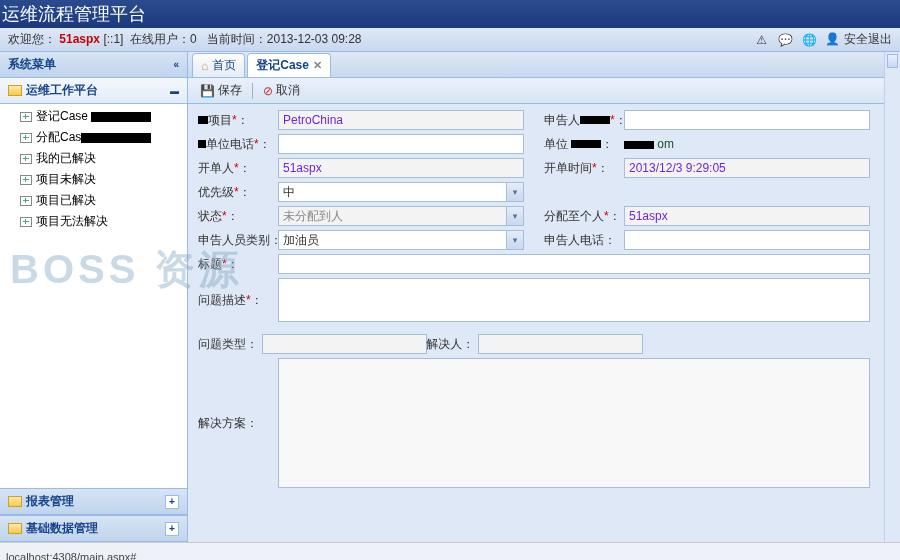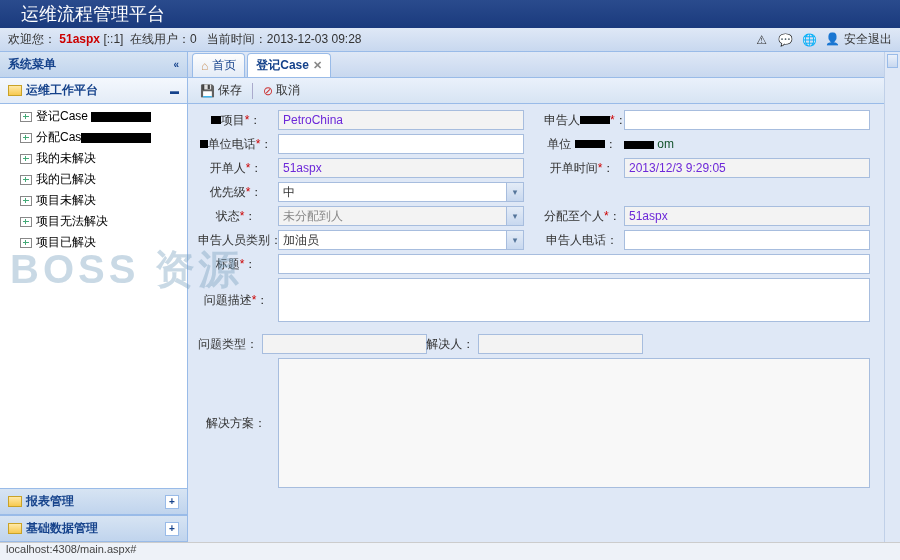--- a/index.html
+++ b/index.html
@@ -1,18 +1,18 @@
 <!DOCTYPE html>
 <html><head>
 <meta charset="utf-8">
 <style>
 * { box-sizing: border-box; margin: 0; padding: 0; font-family: "Microsoft YaHei", Arial, sans-serif; font-size: 12px; }
 body { width: 900px; height: 560px; overflow: hidden; background: #fff; position: relative; }
 
-.titlebar { background: linear-gradient(#2a4b8d, #1a3a7d); color: #fff; padding: 4px 21px; font-size: 18px; font-weight: normal; height: 28px; line-height: 20px; }
+.titlebar { background: linear-gradient(#2a4b8d, #1a3a7d); color: #fff; padding: 4px 2px; font-size: 18px; font-weight: normal; height: 28px; line-height: 20px; }
 
 .statusbar { background: linear-gradient(#dfe8f6, #c8d8ef); border-bottom: 1px solid #99bbe8; height: 24px; display: flex; align-items: center; padding: 0 8px; font-size: 12px; color: #333; }
 .statusbar .left { flex: 1; }
 .statusbar .user { color: #c00; font-weight: bold; }
 .statusbar .right { display: flex; gap: 8px; align-items: center; }
 .icon-btn { width: 16px; height: 16px; display: inline-flex; align-items: center; justify-content: center; cursor: pointer; }
 
 .main { display: flex; height: calc(560px - 28px - 24px - 18px); }
 
 .sidebar { width: 188px; border-right: 1px solid #99bbe8; background: #dfe8f6; display: flex; flex-direction: column; }
@@ -38,34 +38,34 @@
 
 .toolbar { background: linear-gradient(#eaf1fb,#d7e4f3); border-bottom: 1px solid #99bbe8; height: 26px; display: flex; align-items: center; padding: 0 6px; gap: 4px; }
 .tbtn { display: flex; align-items: center; gap: 3px; padding: 2px 6px; cursor: pointer; border-radius: 2px; color: #333; }
 .sep { width: 1px; height: 16px; background: #aac; }
 
 .form-area { background: #dfe8f6; padding: 6px 10px; flex: 1; overflow: auto; position: relative; }
 .form-row { display: flex; margin-bottom: 4px; }
 .form-cell { display: flex; align-items: center; }
 .form-cell.half { width: 50%; }
 .form-cell.full { width: 100%; }
-.flabel { width: 80px; text-align: center; color: #333; padding-right: 4px; white-space: nowrap; }
+.flabel { width: 80px; text-align: left; color: #333; padding-right: 4px; white-space: nowrap; }
 .req { color: #c00; }
 .finput { flex: 1; height: 20px; border: 1px solid #a7bdde; background: #fff; padding: 1px 4px; color: #333; margin-right: 20px; }
 .finput[readonly] { background: #f3f3f3; color: #6d28d9; }
 .fselect { flex: 1; height: 20px; border: 1px solid #a7bdde; background: #fff; margin-right: 20px; position: relative; display: flex; align-items: center; padding-left: 4px; color: #333; }
 .fselect .arrow { position: absolute; right: 0; top: 0; width: 17px; height: 18px; background: linear-gradient(#e4ecf7,#c8d8ef); border-left: 1px solid #a7bdde; display: flex; align-items: center; justify-content: center; font-size: 9px; color: #55759b; }
 .ftextarea { flex: 1; min-height: 44px; border: 1px solid #a7bdde; background: #fff; margin-right: 20px; resize: none; padding: 2px 4px; }
 
 .section-gap { height: 8px; }
 .inline-group { width: 33%; }
 
 .watermark { position: absolute; left: 10px; top: 242px; font-size: 40px; font-weight: bold; color: rgba(120,160,190,0.4); letter-spacing: 4px; pointer-events: none; z-index: 5; }
 
-.footer { position: absolute; bottom: 0; left: 0; right: 0; height: 18px; background: #eef2f8; border-top: 1px solid #ccc; font-size: 11px; color: #444; padding: 0 6px; }
+.footer { position: absolute; bottom: 0; left: 0; right: 0; height: 18px; background: #eef2f8; border-top: 1px solid #ccc; font-size: 11px; color: #444; padding: 8px 6px; }
 
 .scroll-ind { position: absolute; right: 0; top: 52px; bottom: 18px; width: 16px; background: #dfe8f6; border-left: 1px solid #c0d0e8; }
 .scroll-ind::before { content:""; position:absolute; top:2px; left:2px; right:2px; height:12px; background:linear-gradient(#eaf1fb,#c8d8ef); border:1px solid #99bbe8; }
 </style>
 </head>
 <body>
 
 <div class="titlebar">运维流程管理平台</div>
 
 <div class="statusbar">
@@ -91,25 +91,24 @@
       <span class="collapse">«</span>
     </div>
     <div class="panel-header" style="background:linear-gradient(#f4f8fd,#e4ecf7)">
       <span class="folder-icon"></span>
       <span>运维工作平台</span>
       <span class="collapse" style="font-size:9px">▬</span>
     </div>
     <div class="tree">
       <div class="tree-node"><span class="node-icon"></span><span>登记Case</span> <span class="redact" style="width:60px"></span></div>
       <div class="tree-node"><span class="node-icon"></span><span>分配Cas</span><span class="redact" style="width:70px"></span></div>
-      <div class="tree-node"><span class="node-icon"></span><span>我的未解决</span></div>
       <div class="tree-node"><span class="node-icon"></span><span>我的已解决</span></div>
       <div class="tree-node"><span class="node-icon"></span><span>项目未解决</span></div>
+      <div class="tree-node"><span class="node-icon"></span><span>项目已解决</span></div>
       <div class="tree-node"><span class="node-icon"></span><span>项目无法解决</span></div>
-      <div class="tree-node"><span class="node-icon"></span><span>项目已解决</span></div>
     </div>
     <div class="bottom-panels">
       <div class="panel-header">
         <span class="folder-icon"></span>
         <span>报表管理</span>
         <span class="expand-ico">+</span>
       </div>
       <div class="panel-header">
         <span class="folder-icon"></span>
         <span>基础数据管理</span>

